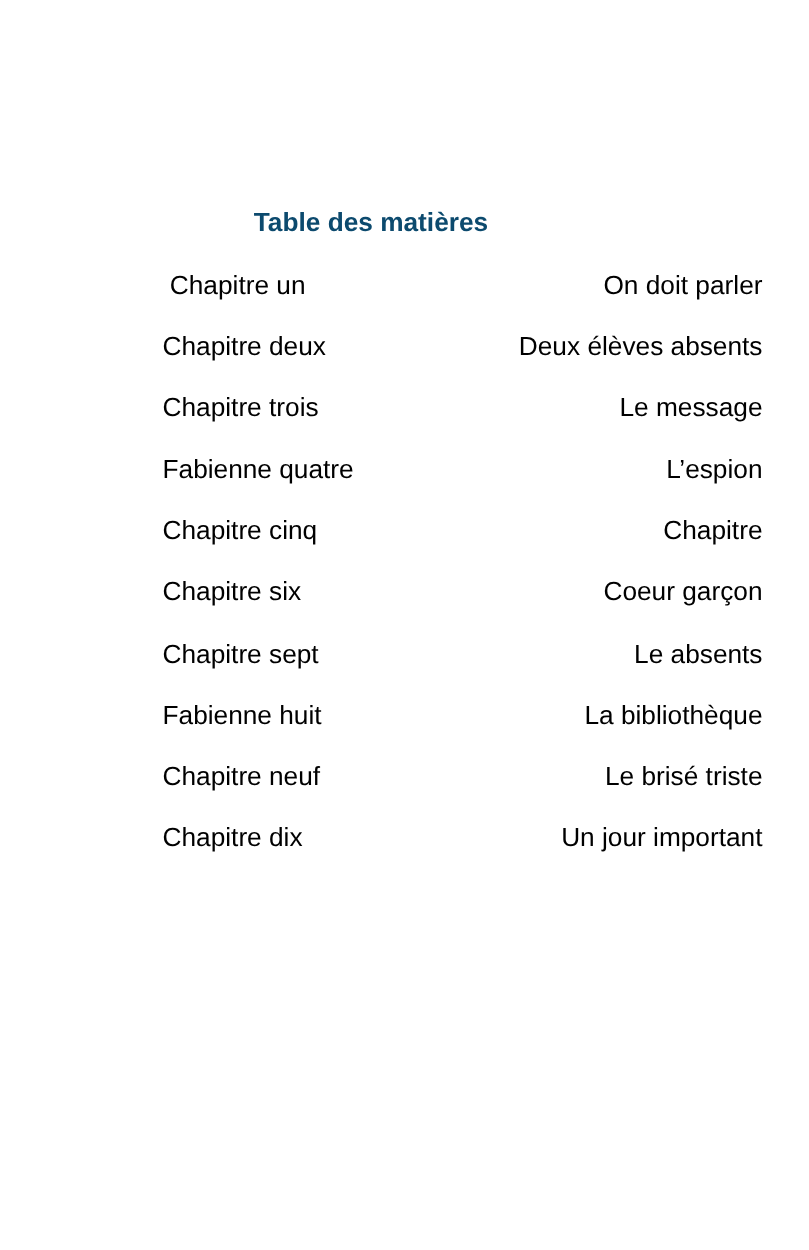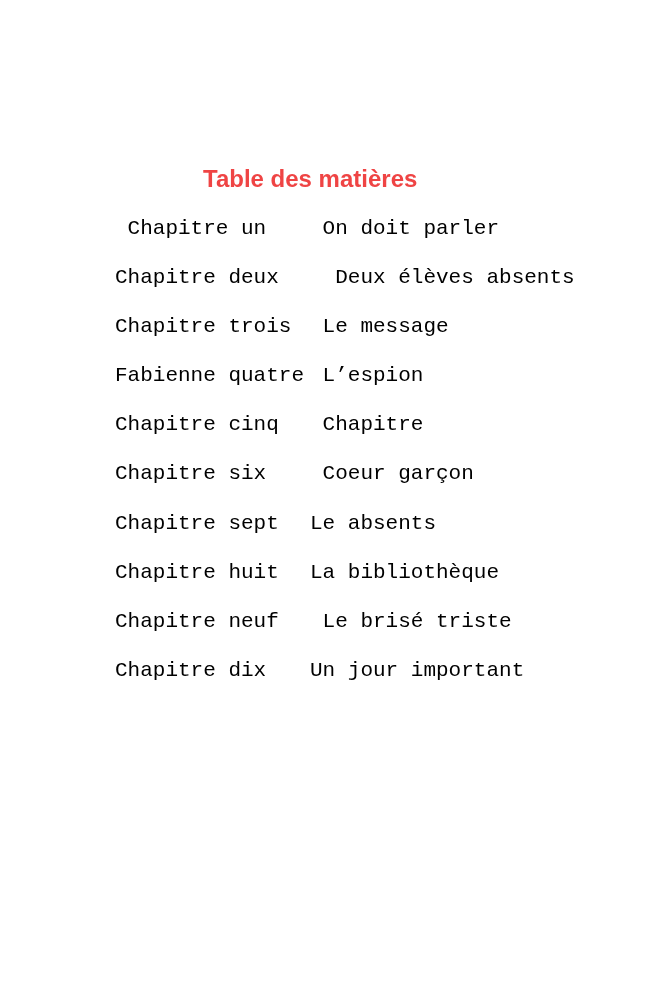--- a/index.html
+++ b/index.html
@@ -17,46 +17,46 @@
   }
   .page {
     position: absolute;
     inset: 0;
     background: #ffffff;
   }
   .page-title {
     position: absolute;
     left: 203px;
     top: 166px;
-    font-size: 24px;
+    font-size: 21px;
     font-weight: bold;
     line-height: 25px;
     white-space: pre;
-    color: #ef4444;
+    color: #0c4a6e;
   }
   .toc-list {
     position: absolute;
-    left: 115px;
+    left: 130px;
     top: 204px;
     width: 480px;
-    font-family: Liberation Mono, monospace;
   }
   .toc-row {
     display: flex;
     height: 49.1px;
     line-height: 49.1px;
     font-size: 21px;
     white-space: pre;
   }
   .chapter-cell {
     width: 195px;
     flex: 0 0 195px;
   }
   .title-cell {
     flex: 1 1 auto;
+    text-align: right;
   }
 </style>
 </head>
 <body>
 
 <div class="page">
   <div class="page-title">Table des matières</div>
 
   <div class="toc-list">
   <div class="toc-row">
@@ -88,21 +88,21 @@
     <span class="chapter-cell">Chapitre six</span>
     <span class="title-cell"> Coeur garçon</span>
   </div>
 
   <div class="toc-row">
     <span class="chapter-cell">Chapitre sept</span>
     <span class="title-cell">Le absents</span>
   </div>
 
   <div class="toc-row">
-    <span class="chapter-cell">Chapitre huit</span>
+    <span class="chapter-cell">Fabienne huit</span>
     <span class="title-cell">La bibliothèque</span>
   </div>
 
   <div class="toc-row">
     <span class="chapter-cell">Chapitre neuf</span>
     <span class="title-cell"> Le brisé triste</span>
   </div>
 
   <div class="toc-row">
     <span class="chapter-cell">Chapitre dix</span>

